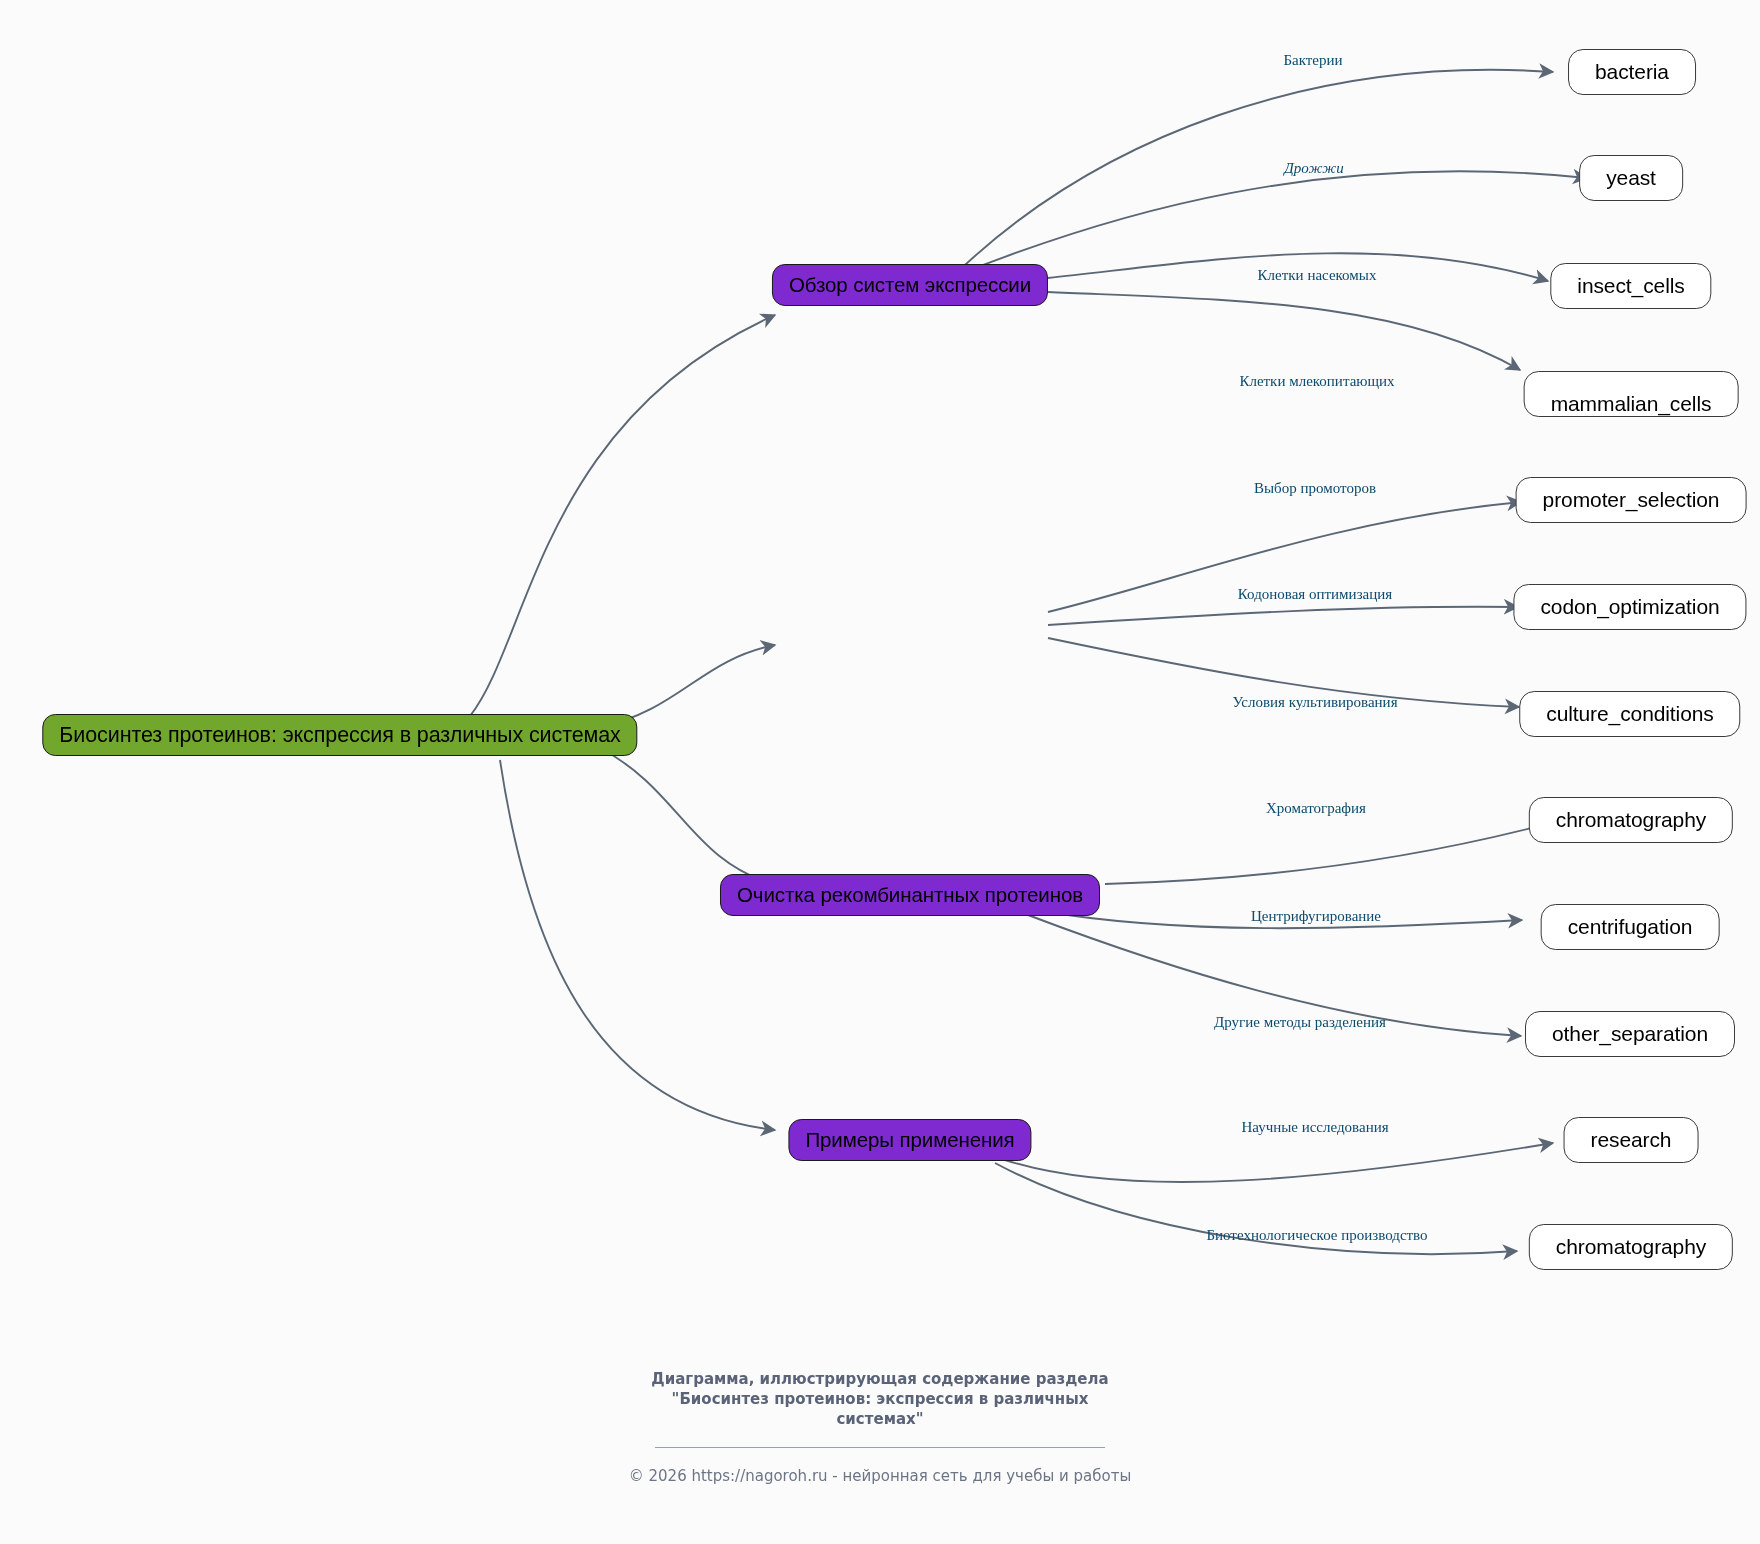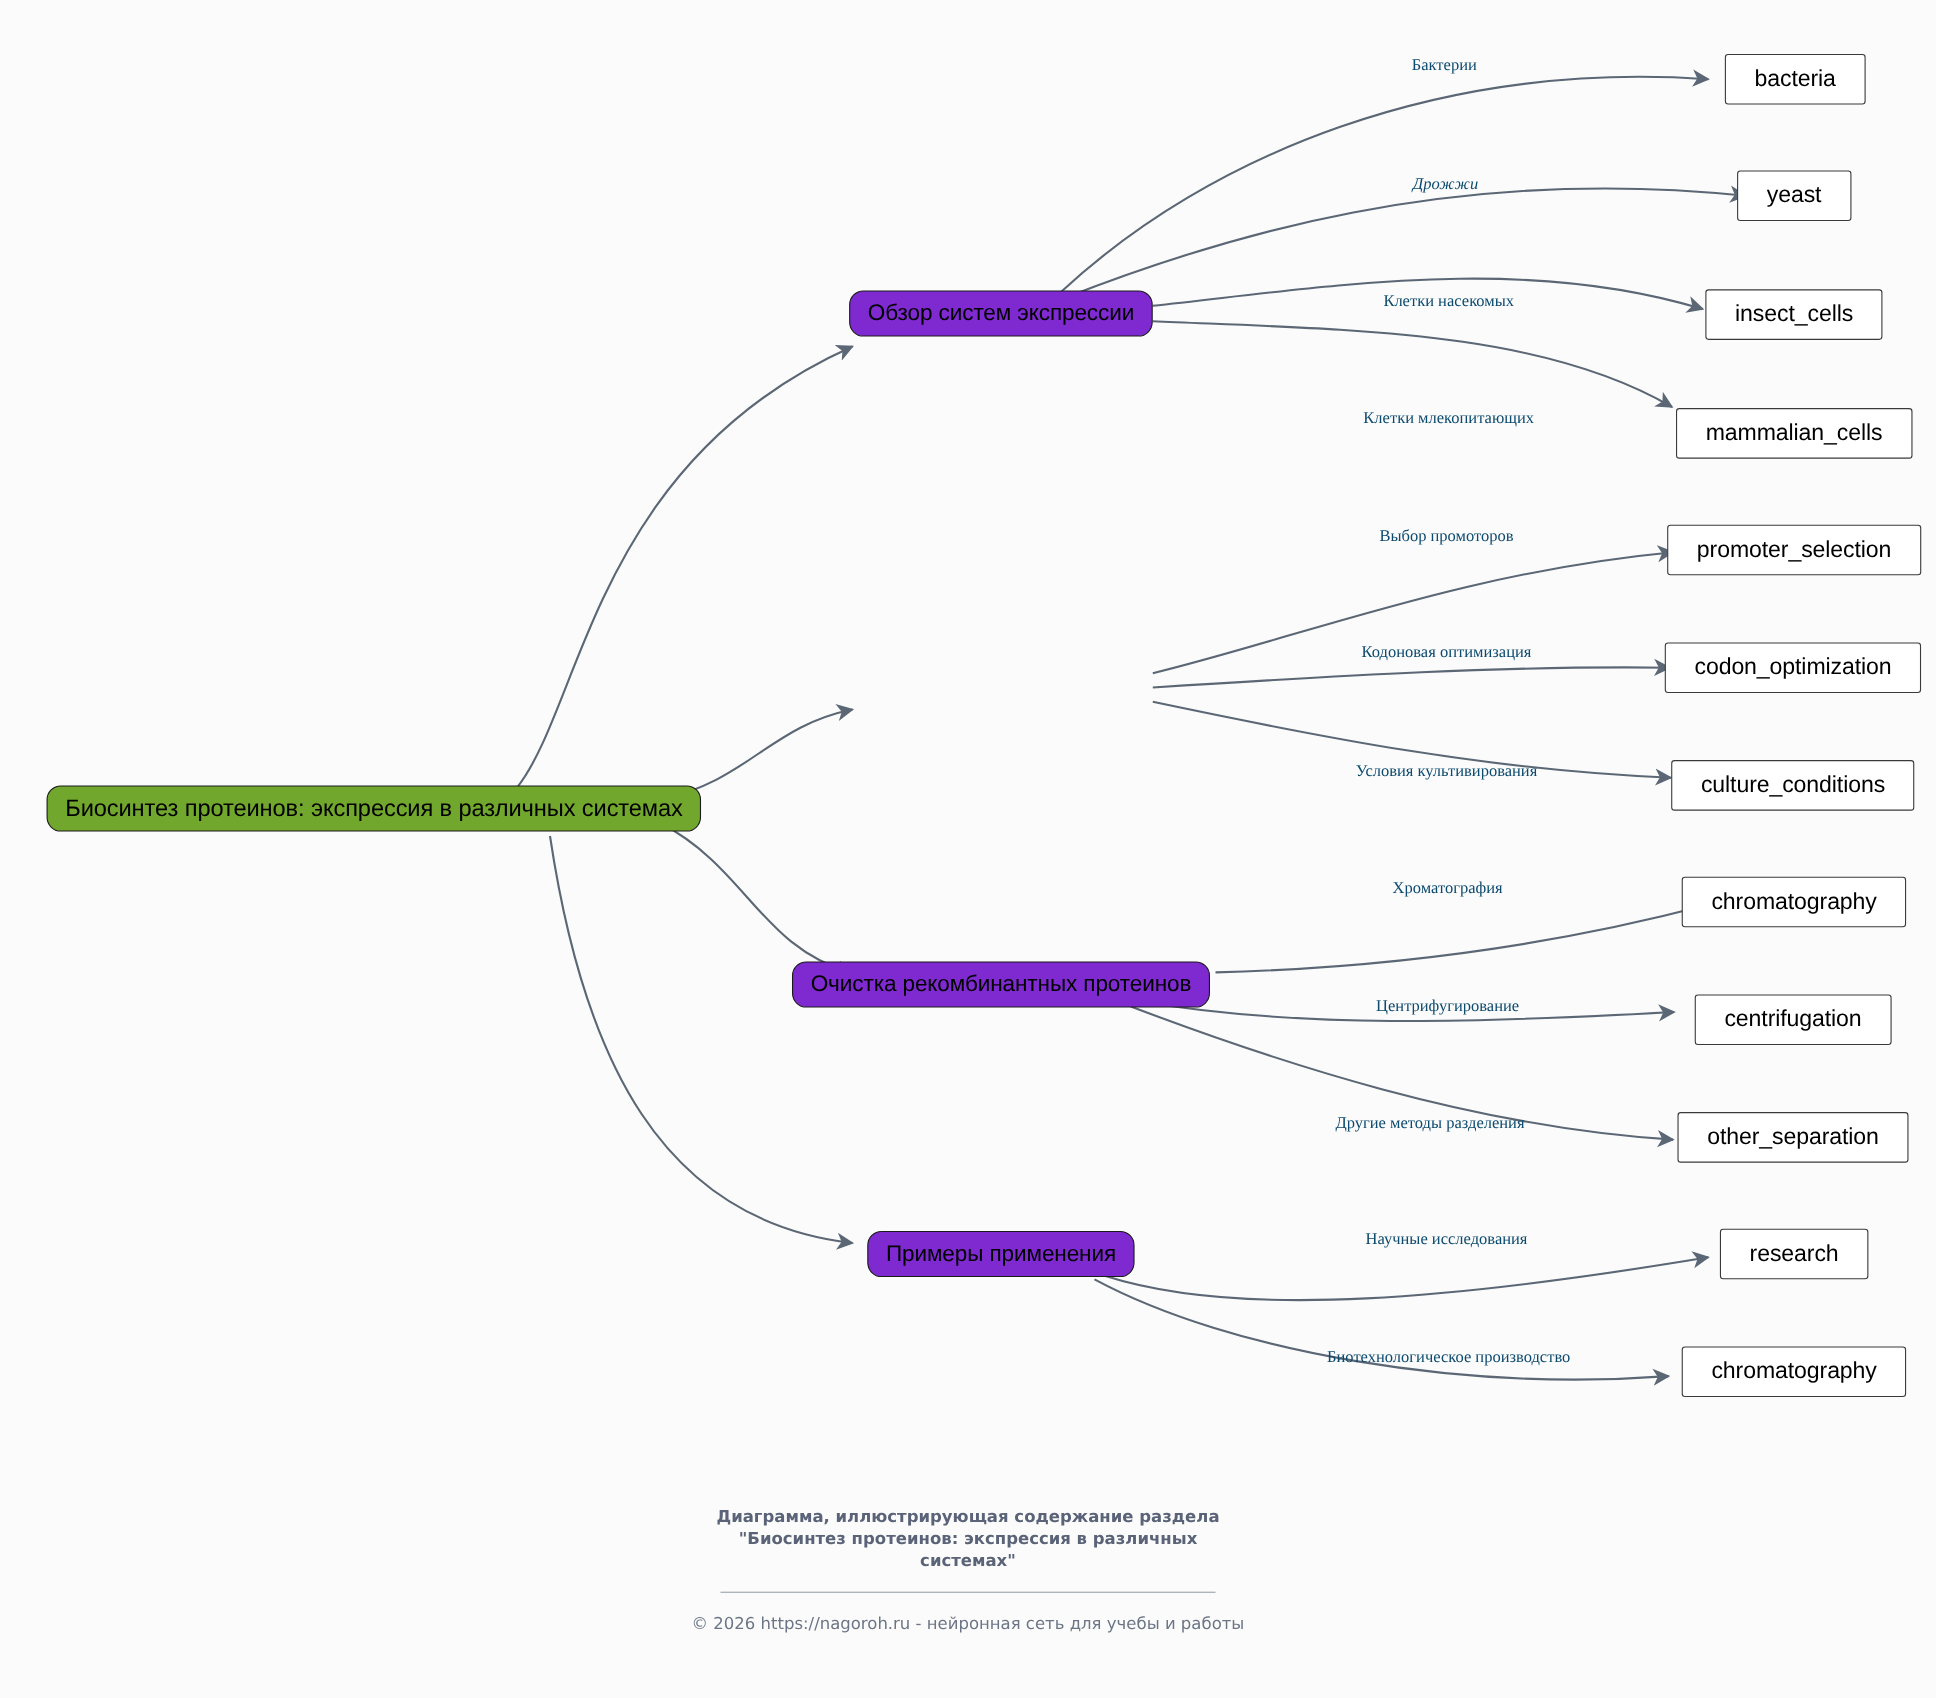--- a/index.html
+++ b/index.html
@@ -51,21 +51,21 @@
     border-radius: 13px;
     color: #000000;
     font-size: 20.5px;
     padding: 0 16px;
     height: 42px;
     letter-spacing: -0.1px;
   }
   .node-leaf {
     background: #ffffff;
     border: 1.7px solid #3a3a3a;
-    border-radius: 3px;
+    border-radius: 15px;
     color: #000000;
     font-size: 21px;
     padding: 0 26px;
     height: 46px;
     letter-spacing: -0.1px;
   }
   .edge-label {
     position: absolute;
     transform: translate(-50%, -50%);
     font-family: "Liberation Serif", serif;
@@ -151,21 +151,21 @@
   <div class="edge-label" style="left:1317px; top:381px;">Клетки млекопитающих</div>
   <div class="node node-leaf" style="left:1632px; top:72px;">
     <span>bacteria</span>
   </div>
   <div class="node node-leaf" style="left:1631px; top:178px;">
     <span>yeast</span>
   </div>
   <div class="node node-leaf" style="left:1631px; top:286px;">
     <span>insect_cells</span>
   </div>
-  <div class="node node-leaf" style="left:1631px; top:394px;">
+  <div class="node node-leaf" style="left:1631px; top:394px;align-items:flex-end;">
     <span>mammalian_cells</span>
   </div>
 
   <div class="edge-label" style="left:1315px; top:488px;">Выбор промоторов</div>
   <div class="edge-label" style="left:1315px; top:594px;">Кодоновая оптимизация</div>
   <div class="edge-label" style="left:1315px; top:702px;">Условия культивирования</div>
   <div class="node node-leaf" style="left:1631px; top:500px;">
     <span>promoter_selection</span>
   </div>
   <div class="node node-leaf" style="left:1630px; top:607px;">

